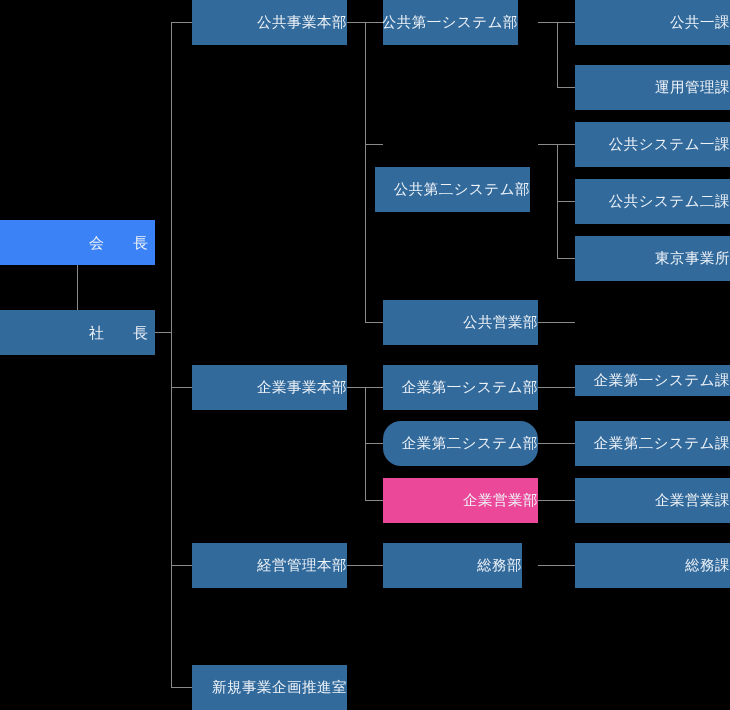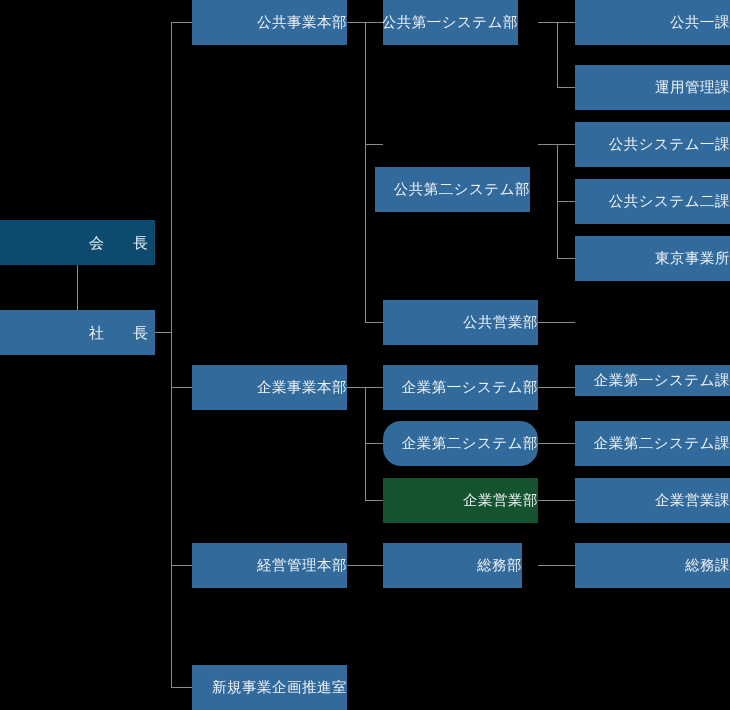--- a/index.html
+++ b/index.html
@@ -88,21 +88,21 @@
       <path d="M 365 387.5 L 383 387.5" fill="none" stroke="#8a8a8a" stroke-width="1" shape-rendering="crispEdges"></path>
       <path d="M 365 443.5 L 383 443.5" fill="none" stroke="#8a8a8a" stroke-width="1" shape-rendering="crispEdges"></path>
       <path d="M 365 500.5 L 383 500.5" fill="none" stroke="#8a8a8a" stroke-width="1" shape-rendering="crispEdges"></path>
       <path d="M 538 387.5 L 575 387.5" fill="none" stroke="#8a8a8a" stroke-width="1" shape-rendering="crispEdges"></path>
       <path d="M 538 443.5 L 575 443.5" fill="none" stroke="#8a8a8a" stroke-width="1" shape-rendering="crispEdges"></path>
       <path d="M 538 500.5 L 575 500.5" fill="none" stroke="#8a8a8a" stroke-width="1" shape-rendering="crispEdges"></path>
       <path d="M 347 565.5 L 383 565.5" fill="none" stroke="#8a8a8a" stroke-width="1" shape-rendering="crispEdges"></path>
       <path d="M 538 565.5 L 575 565.5" fill="none" stroke="#8a8a8a" stroke-width="1" shape-rendering="crispEdges"></path>
     </svg>
   <div id="node-layer">
-      <div class="org-node lvl-exec" style="left: 0px; top: 220px; width: 155px; height: 45px; background: #0c4a6e; color: rgb(238, 243, 248);">
+      <div class="org-node lvl-exec" style="left: 0px; top: 220px; width: 155px; height: 45px; background: #3b82f6; color: rgb(238, 243, 248);">
         <span>会　長</span>
       </div>
       <div class="org-node lvl-exec" style="left: 0px; top: 310px; width: 155px; height: 45px; background: rgb(51, 106, 156); color: rgb(238, 243, 248);">
         <span>社　長</span>
       </div>
       <div class="org-node lvl-div" style="left: 192px; top: 0px; width: 155px; height: 45px; background: rgb(51, 106, 156); color: rgb(238, 243, 248);">
         <span>公共事業本部</span>
       </div>
       <div class="org-node lvl-div" style="left: 192px; top: 365px; width: 155px; height: 45px; background: rgb(51, 106, 156); color: rgb(238, 243, 248);">
         <span>企業事業本部</span>
@@ -121,21 +121,21 @@
       </div>
       <div class="org-node lvl-dept" style="left: 383px; top: 300px; width: 155px; height: 45px; background: rgb(51, 106, 156); color: rgb(238, 243, 248);">
         <span>公共営業部</span>
       </div>
       <div class="org-node lvl-dept" style="left: 383px; top: 365px; width: 155px; height: 45px; background: rgb(51, 106, 156); color: rgb(238, 243, 248);">
         <span>企業第一システム部</span>
       </div>
       <div class="org-node lvl-dept" style="left: 383px; top: 421px; width: 155px; height: 45px; background: rgb(51, 106, 156); color: rgb(238, 243, 248); border-radius: 18px;">
         <span>企業第二システム部</span>
       </div>
-      <div class="org-node lvl-dept" style="left: 383px; top: 478px; width: 155px; height: 45px; background: #14532d; color: rgb(238, 243, 248);">
+      <div class="org-node lvl-dept" style="left: 383px; top: 478px; width: 155px; height: 45px; background: #ec4899; color: rgb(238, 243, 248);">
         <span>企業営業部</span>
       </div>
       <div class="org-node lvl-dept" style="left: 383px; top: 543px; width: 139px; height: 45px; background: rgb(51, 106, 156); color: rgb(238, 243, 248);">
         <span>総務部</span>
       </div>
       <div class="org-node lvl-sect" style="left: 575px; top: 0px; width: 155px; height: 45px; background: rgb(51, 106, 156); color: rgb(238, 243, 248);">
         <span>公共一課</span>
       </div>
       <div class="org-node lvl-sect" style="left: 575px; top: 65px; width: 155px; height: 45px; background: rgb(51, 106, 156); color: rgb(238, 243, 248);">
         <span>運用管理課</span>

